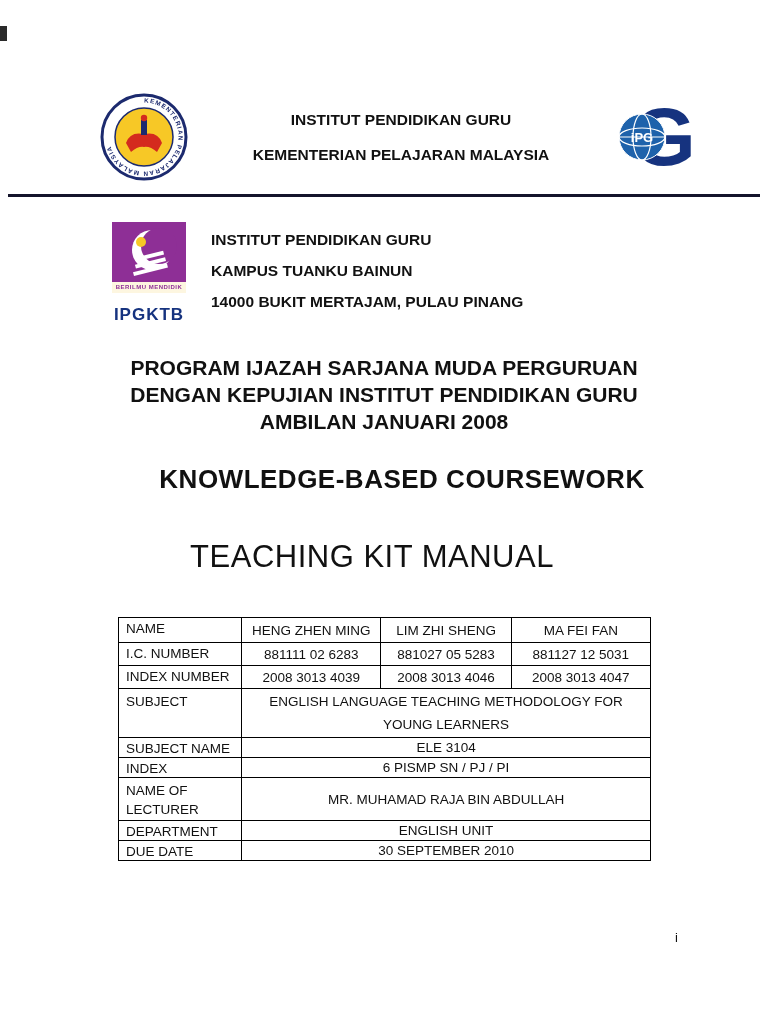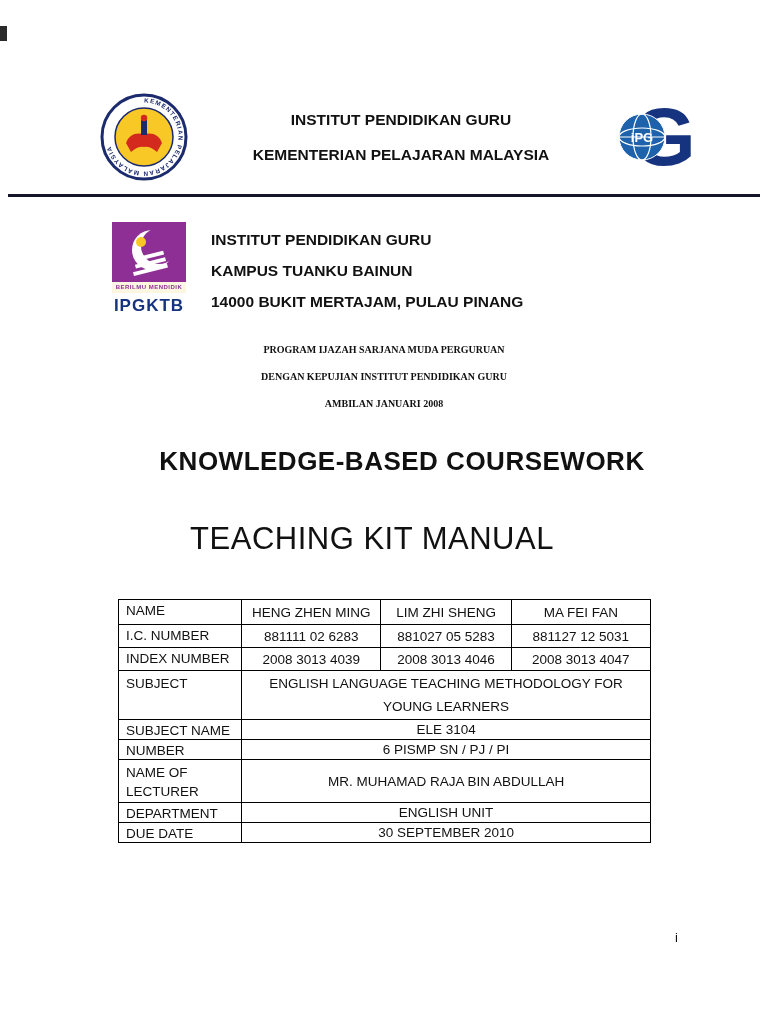--- a/index.html
+++ b/index.html
@@ -16,25 +16,25 @@
   .header-text .h-line1 { margin-bottom:17px; }
   .logo-ipg { width:80px; height:78px; flex:0 0 80px; }
 
   .rule { margin:13px 8px 0 8px; border:none; border-top:3px solid #14142b; }
 
   
   .campus-block { display:flex; margin:25px 0 0 112px; gap:25px; }
   .logo-ipgktb { width:74px; flex:0 0 74px; }
   .ipgktb-emblem { width:74px; height:60px; background:#8e2f96; }
   .ipgktb-banner { width:74px; height:11px; background:#fdf6e0; color:#8e2f96; font-size:6px; font-weight:bold; text-align:center; line-height:11px; letter-spacing:.5px; }
-  .ipgktb-caption { width:74px; text-align:center; font-weight:bold; font-size:17px; color:#16337f; letter-spacing:1px; padding-top:3px; }
+  .ipgktb-caption { width:74px; text-align:center; font-weight:bold; font-size:17px; color:#16337f; letter-spacing:1px; padding-top:12px; }
   .campus-text { font-weight:bold; font-size:15.5px; line-height:31px; padding-top:2px; }
 
   
-  .program-block { text-align:center; font-weight:bold; font-size:10px; line-height:27px; margin-top:19px;font-family:Liberation Serif, serif; }
+  .program-block { text-align:center; font-weight:bold; font-size:21px; line-height:27px; margin-top:29px; }
 
   .coursework-title { text-align:center; font-weight:bold; font-size:26px; margin-top:29px; transform:translateX(18px); letter-spacing:.5px; }
   .main-title { text-align:center; font-weight:400; font-size:31px; margin-top:44px; transform:translateX(-12px); letter-spacing:.5px; }
 
   
   .info-table { border-collapse:collapse; margin:42px 0 0 118px; width:533px; font-size:13.5px; table-layout:fixed;border-radius:12px; }
   .info-table td { border:1px solid #000; padding:1px 7px; overflow:hidden; }
   .info-table td.label-cell { width:121px; text-align:left; vertical-align:top; padding-top:3px; }
   .info-table td.value-cell { text-align:center; vertical-align:middle; }
   .info-table td.spread { line-height:23px; }
@@ -138,21 +138,21 @@
         </tr>
         <tr style="height: 46px;">
           <td class="label-cell spread-label">SUBJECT</td>
           <td class="value-cell spread" colspan="3">ENGLISH LANGUAGE TEACHING METHODOLOGY FOR YOUNG LEARNERS</td>
         </tr>
         <tr style="height: 18px;">
           <td class="label-cell">SUBJECT NAME</td>
           <td class="value-cell" colspan="3">ELE 3104</td>
         </tr>
         <tr style="height: 18px;">
-          <td class="label-cell">NUMBER</td>
+          <td class="label-cell">INDEX</td>
           <td class="value-cell" colspan="3">6 PISMP SN / PJ / PI</td>
         </tr>
         <tr style="height: 42px;">
           <td class="label-cell spread-label">NAME OF LECTURER</td>
           <td class="value-cell spread" colspan="3">MR. MUHAMAD RAJA BIN ABDULLAH</td>
         </tr>
         <tr style="height: 18px; margin-top: 22px;">
           <td class="label-cell">DEPARTMENT</td>
           <td class="value-cell" colspan="3">ENGLISH UNIT</td>
         </tr>

